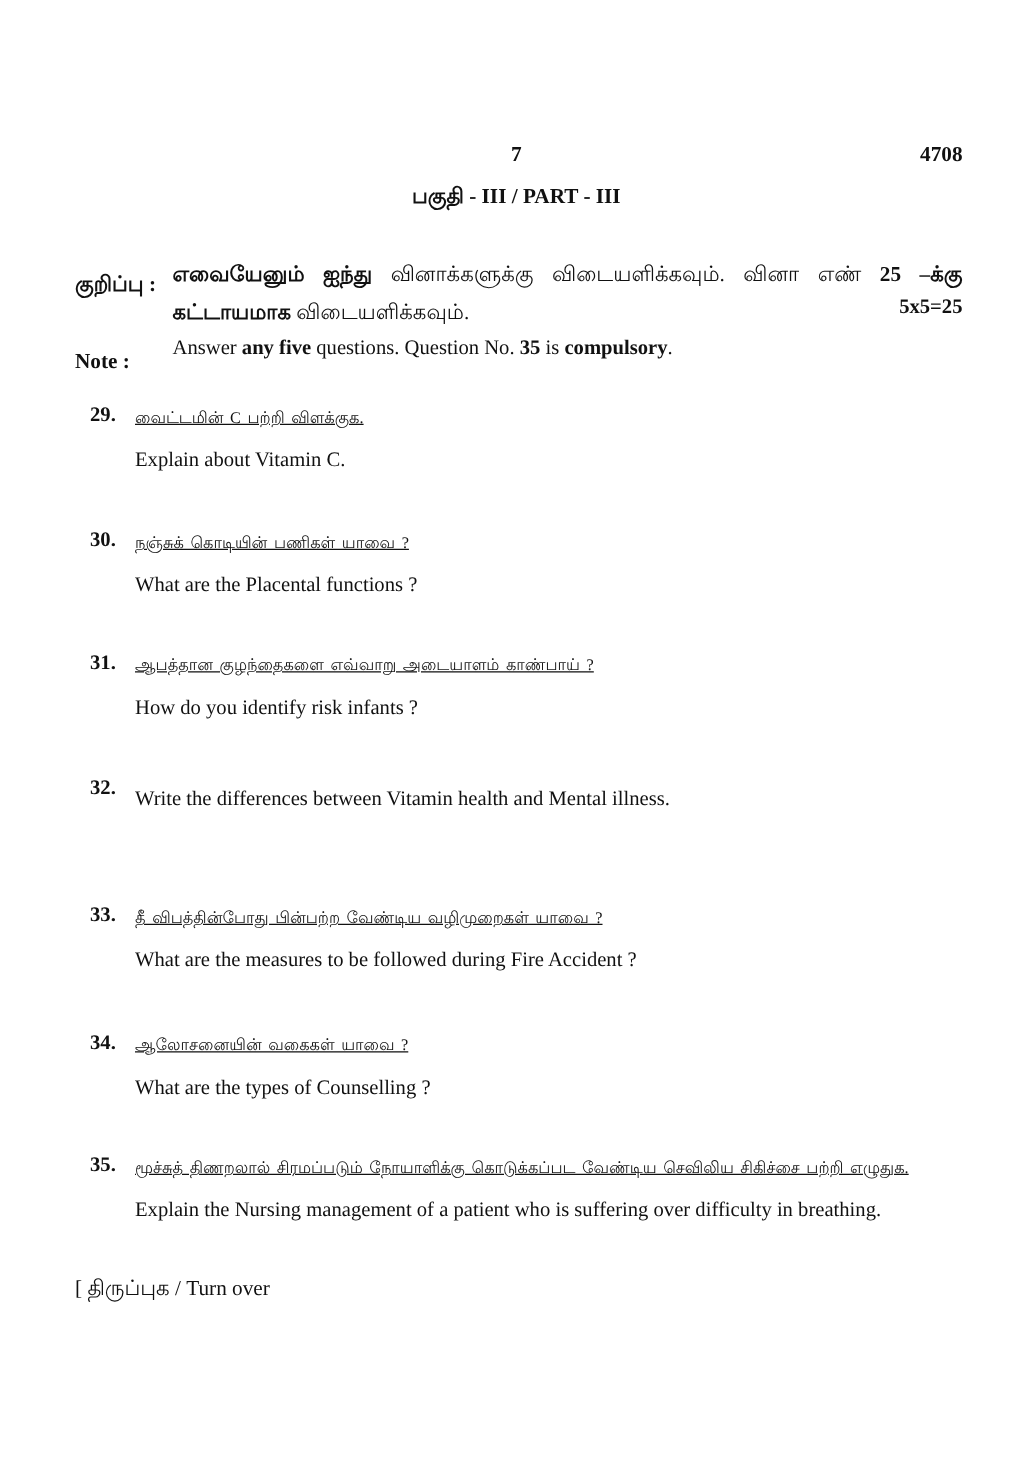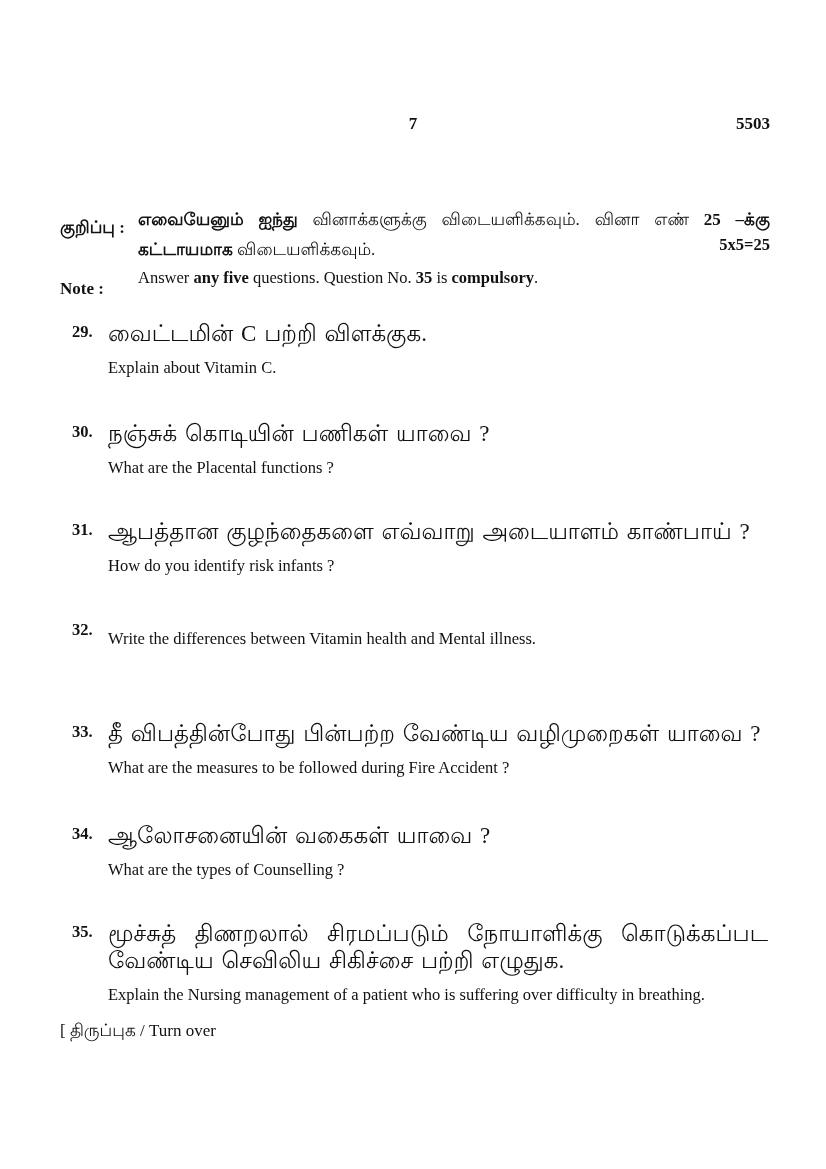--- a/index.html
+++ b/index.html
@@ -88,24 +88,25 @@
   .q-number {
     position: absolute;
     left: 0;
     top: 0;
     font-weight: bold;
     font-size: 16.5px;
     line-height: 24px;
   }
   .q-tamil {
     margin-left: 36px;
-    font-size: 23px;
+    font-size: 13px;
     line-height: 27px;
     text-align: justify;
     word-spacing: 2px;
+    text-decoration: underline;
   }
   .q-english {
     margin-left: 36px;
     margin-top: 9px;
     font-size: 16.5px;
     line-height: 24px;
   }
 
   
   .footer {
@@ -117,23 +118,24 @@
     font-size: 17px;
   }
 </style>
 </head>
 <body>
 
 <div class="page">
 
   <div class="header">
     <div class="page-number">7</div>
-    <div class="paper-code">5503</div>
+    <div class="paper-code">4708</div>
   </div>
 
+  <div class="part-title">பகுதி - III / PART - III</div>
 
   <div class="note-block note-tamil">
     <span class="note-label">குறிப்பு :</span>
     <div class="note-text"><span class="b">எவையேனும் ஐந்து</span><span> வினாக்களுக்கு விடையளிக்கவும். வினா எண் </span><span class="b">25 –க்கு</span><span> </span><span class="b">கட்டாயமாக</span><span> விடையளிக்கவும்.</span></div>
     <span class="marks">5x5=25</span>
   </div>
 
   <div class="note-block note-english">
     <span class="note-label">Note :</span>
     <div class="note-text-en"><span>Answer </span><span class="b">any five</span><span> questions.  Question No. </span><span class="b">35</span><span> is </span><span class="b">compulsory</span><span>.</span></div>

